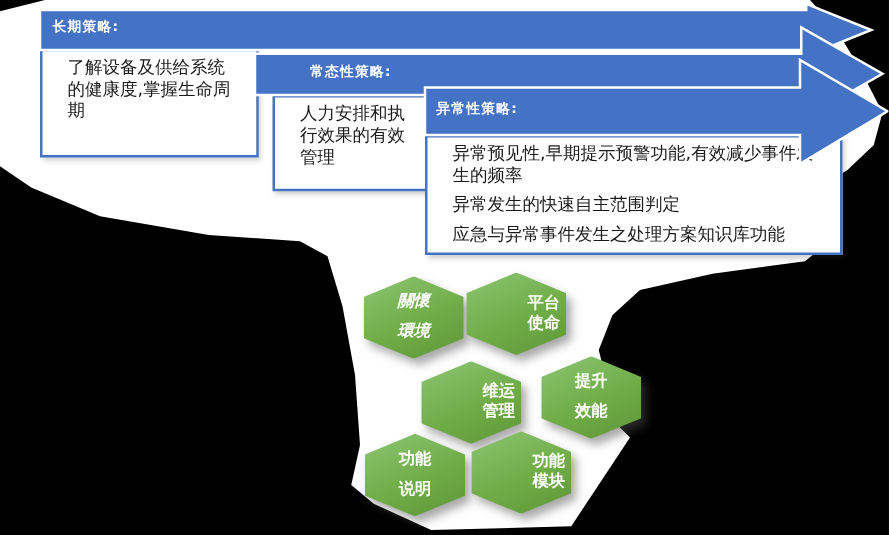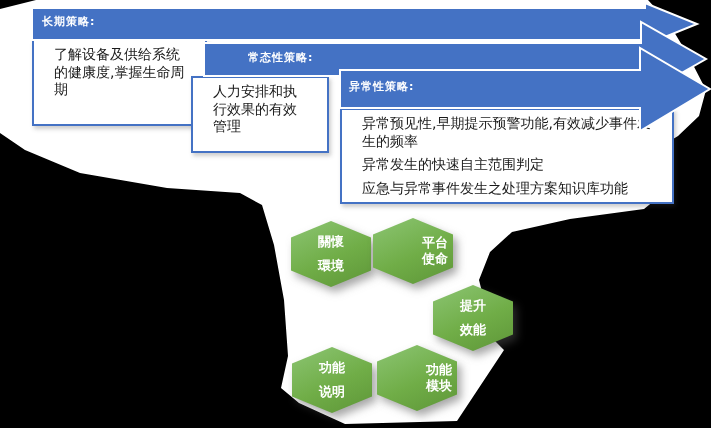--- a/index.html
+++ b/index.html
@@ -33,21 +33,21 @@
     box-shadow: 2px 3px 4px rgba(60,60,60,0.25);
     color: var(--body_text, #1a1a1a);
     font-size: 14px; line-height: 1.25;
     padding: 5px 20px;
     z-index: 2;
   }
   .box .para { margin-bottom: 6px; }
   .box .para:last-child { margin-bottom: 0; }
 
   .box-longterm { left: 32px; top: 39px; width: 175px; height: 87px; }
-  .box-normal   { left: 191px; top: 76px; width: 138px; height: 77px; }
+  .box-normal   { left: 218px; top: 76px; width: 138px; height: 77px; }
   .box-abnormal { left: 340px; top: 108px; width: 334px; height: 96px; }
 
   .arrows {
     position: absolute; left: 0; top: 0; width: 711px; height: 428px;
     z-index: 3; pointer-events: none;
   }
   .arrows polygon {
     fill: var(--accent_blue, #4472C4);
     stroke: #fff; stroke-width: 2;
   }
@@ -74,21 +74,21 @@
       var(--hex_green, #70ad47) 55%,
       var(--hex_green_dark, #5e9638) 100%);
     display: flex; flex-direction: column;
     align-items: center; justify-content: center;
     color: #fff; font-weight: bold; font-size: 13px; line-height: 1.15;
     text-align: center;
   }
   .hex-shape.gap { row-gap: 9px; }
   .hex-shape.tight { row-gap: 1px; padding-left: 44px; }
 
-  .hex-1 { left: 291px; top: 221px; }
+  .hex-1 { left: 291px; top: 221px; font-style: italic; }
   .hex-2 { left: 373px; top: 218px; }
   .hex-3 { left: 337px; top: 289px; }
   .hex-4 { left: 417px; top: 285px; margin-left: 16px; }
   .hex-5 { left: 292px; top: 347px; }
   .hex-6 { left: 377px; top: 345px; }
 </style>
 </head>
 <body>
 
 <div class="canvas">
@@ -124,20 +124,26 @@
       <span>關懷</span>
       <span>環境</span>
     </div>
   </div>
   <div class="hex hex-2">
     <div class="hex-shape tight">
       <span>平台</span>
       <span>使命</span>
     </div>
   </div>
+  <div class="hex hex-3">
+    <div class="hex-shape tight">
+      <span>维运</span>
+      <span>管理</span>
+    </div>
+  </div>
   <div class="hex hex-4">
     <div class="hex-shape gap">
       <span>提升</span>
       <span>效能</span>
     </div>
   </div>
   <div class="hex hex-5">
     <div class="hex-shape gap">
       <span>功能</span>
       <span>说明</span>

